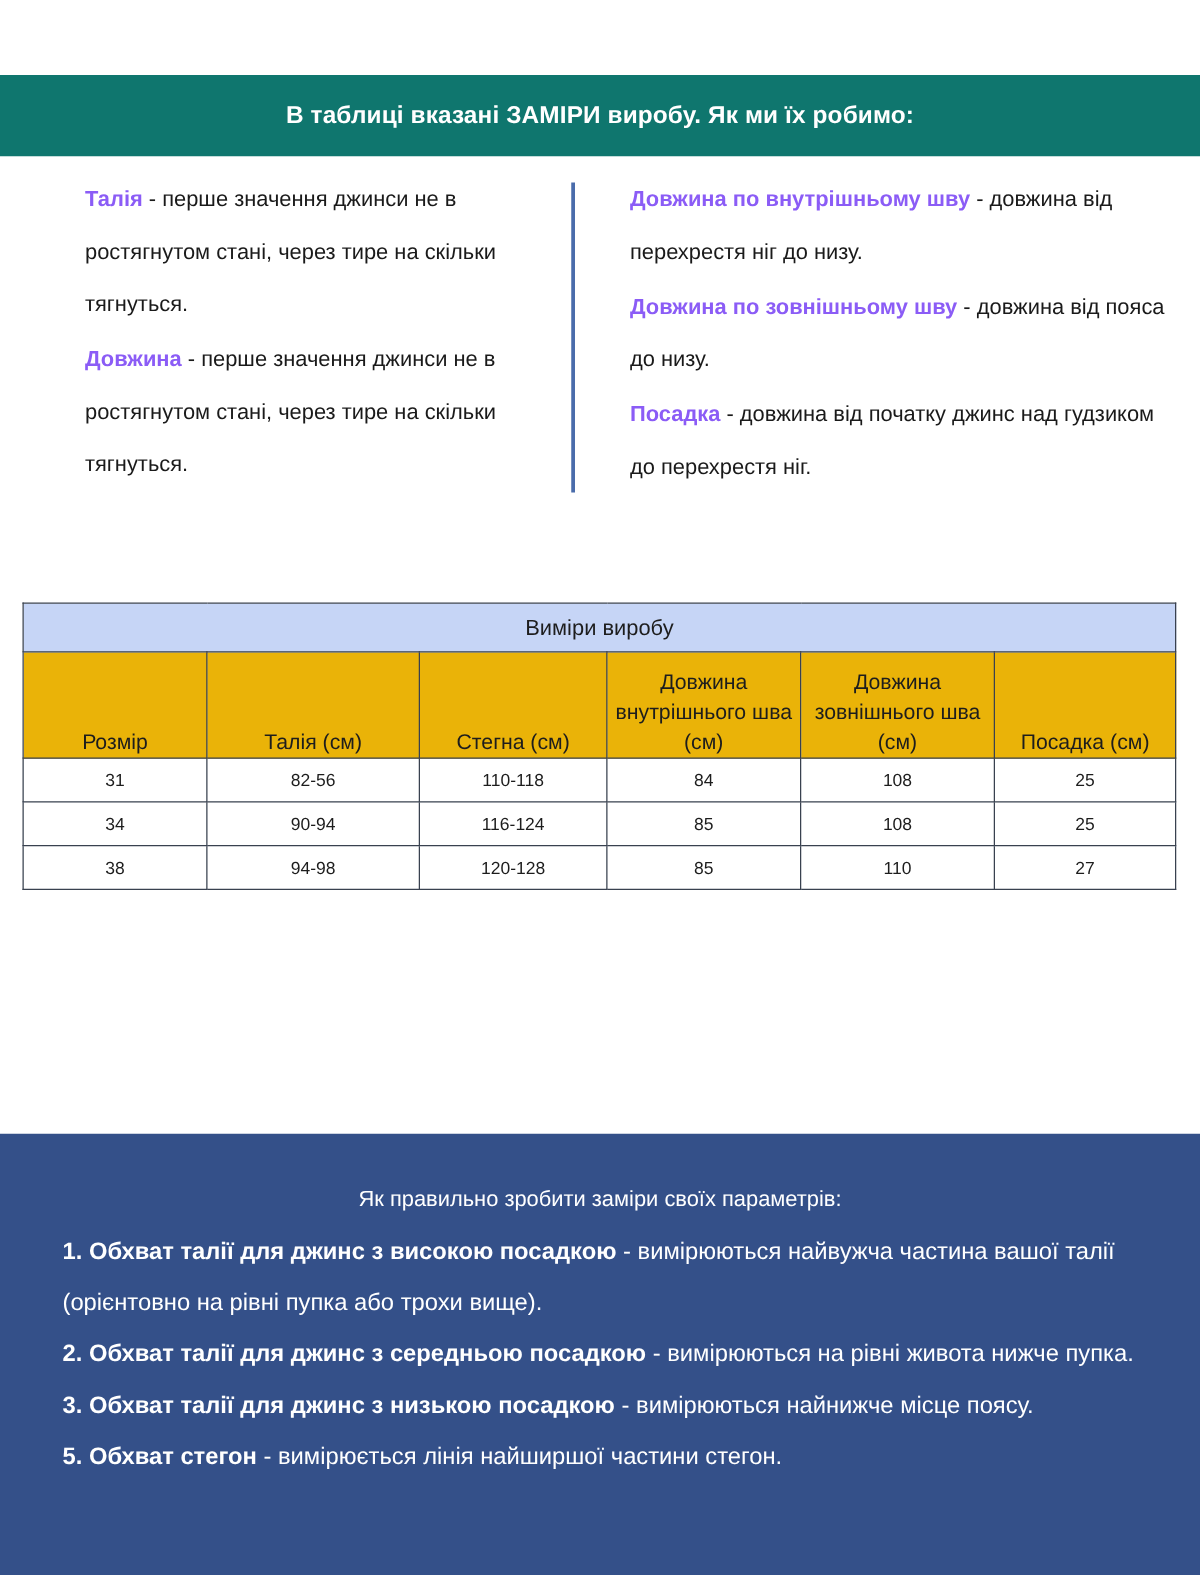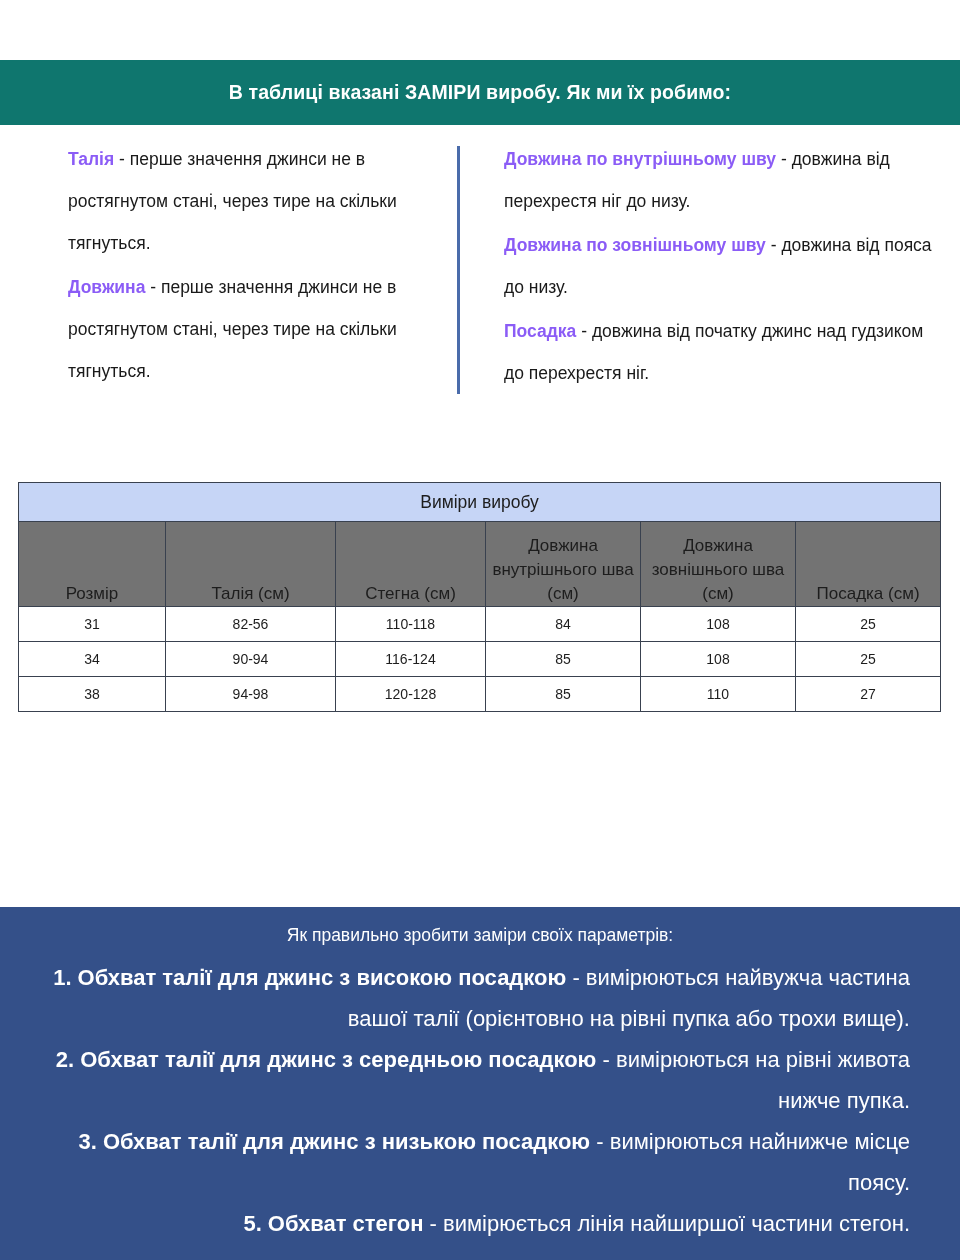--- a/index.html
+++ b/index.html
@@ -95,21 +95,21 @@
     text-align: center;
     font-weight: normal;
   }
   .tbl-title td {
     background: #c6d5f6;
     height: 38px;
     font-size: 17.5px;
     vertical-align: middle;
   }
   .tbl-head th {
-    background: #737373;
+    background: #eab308;
     height: 84px;
     vertical-align: bottom;
     padding-bottom: 7px;
     line-height: 24px;
     font-size: 17px;
   }
   .tbl-body td {
     background: #ffffff;
     height: 34px;
     vertical-align: middle;
@@ -127,34 +127,34 @@
   
   .bottom-panel {
     position: absolute;
     left: 0;
     top: 907px;
     width: 960px;
     height: 353px;
     background: #345089;
     color: #ffffff;
     box-sizing: border-box;
-    padding: 8px 50px 0 50px;
+    padding: 32px 50px 0 50px;
   }
   .bottom-heading {
     font-size: 17.5px;
     text-align: center;
     line-height: 40px;
     margin: 0 0 2px 0;
     font-weight: normal;
   }
   .bottom-p {
     margin: 0;
-    font-size: 22px;
+    font-size: 19px;
     line-height: 41px;
-    text-align: right;
+    text-align: left;
     white-space: pre-wrap;
   }
   .bold-lead { font-weight: bold; }
 </style>
 </head>
 <body>
 
 <div class="top-banner">
   <div class="top-banner-title">В таблиці вказані ЗАМІРИ виробу. Як ми їх робимо:</div>
 </div>

